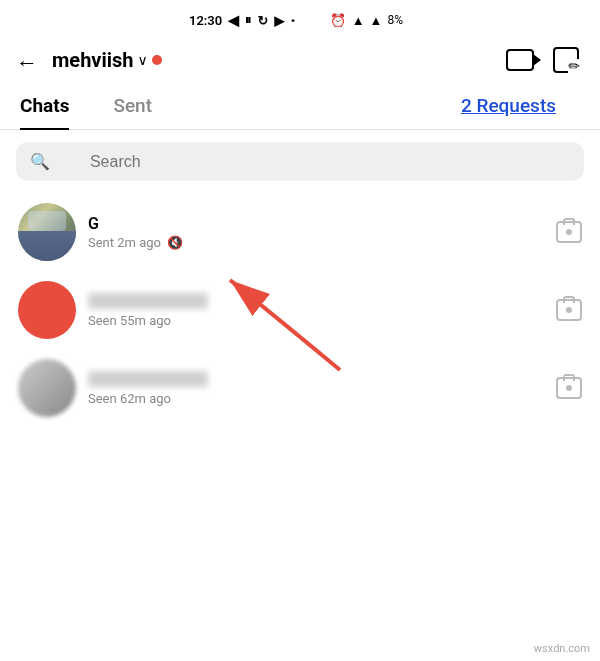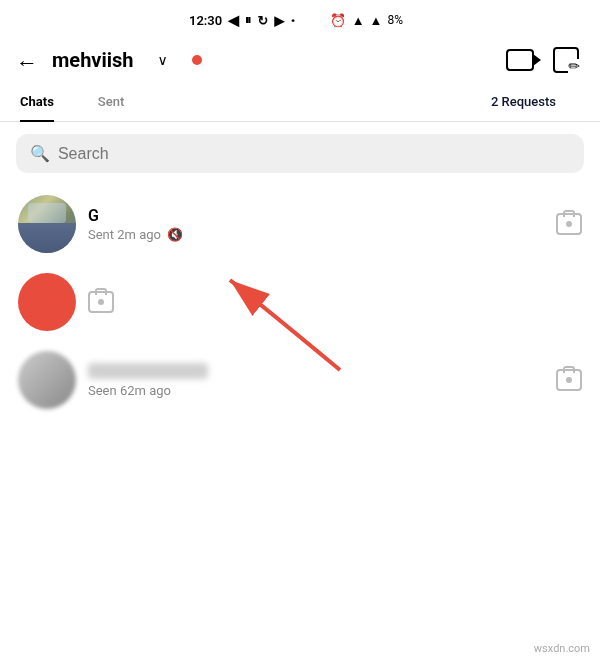--- a/index.html
+++ b/index.html
@@ -51,21 +51,21 @@
     }
     .back-arrow {
       font-size: 22px;
       font-weight: 300;
       cursor: pointer;
       color: #000;
     }
     .header-title {
       display: flex;
       align-items: center;
-      gap: 24px;
+      gap: 4px;
     }
     .header-name {
       font-size: 20px;
       font-weight: 700;
       color: #000;
     }
     .header-chevron {
       font-size: 14px;
       color: #000;
     }
@@ -135,45 +135,46 @@
     
     .tabs {
       display: flex;
       align-items: center;
       border-bottom: 1px solid #e0e0e0;
       padding: 0 20px;
       background: #fff;
     }
     .tab {
       padding: 10px 24px 12px 0;
-      font-size: 13px;
+      font-size: 19px;
       font-weight: 500;
       color: #888;
       cursor: pointer;
       position: relative;
       margin-right: 20px;
     }
     .tab.active {
       color: #000;
       font-weight: 700;
     }
     .tab.active::after {
       content: '';
       position: absolute;
       bottom: -1px;
       left: 0;
       right: 24px;
       height: 2px;
       background: #000;
     }
     .tab.requests {
-      color: #0f172a;
+      color: #1d4ed8;
       font-weight: 500;
       margin-left: auto;
       margin-right: 0;
+      text-decoration: underline;
     }
 
     
     .search-container {
       padding: 12px 16px;
       background: #fff;
     }
     .search-box {
       display: flex;
       align-items: center;
@@ -186,20 +187,21 @@
       font-size: 16px;
       color: #888;
     }
     .search-input {
       background: transparent;
       border: none;
       outline: none;
       font-size: 16px;
       color: #7f1d1d;
       flex: 1;
+      margin-left: 32px;
     }
 
     
     .chat-list {
       background: #fff;
       padding: 0 8px;
     }
     .chat-item {
       display: flex;
       align-items: center;
@@ -401,20 +403,26 @@
       <div class="chat-meta">
         <span class="chat-time">Sent 2m ago</span>
         <span class="mute-icon">🔇</span>
       </div>
     </div>
     <div class="camera-icon-right"></div>
   </div>
 
   <div class="chat-item">
     <div class="avatar avatar-red"></div>
+    <div class="chat-content">
+      <div class="chat-name-blurred"></div>
+      <div class="chat-meta">
+        <span class="chat-time">Seen 55m ago</span>
+      </div>
+    </div>
     <div class="camera-icon-right"></div>
   </div>
 
   <div class="chat-item">
     <div class="avatar avatar-blurred"></div>
     <div class="chat-content">
       <div class="chat-name-blurred"></div>
       <div class="chat-meta">
         <span class="chat-time">Seen 62m ago</span>
       </div>

